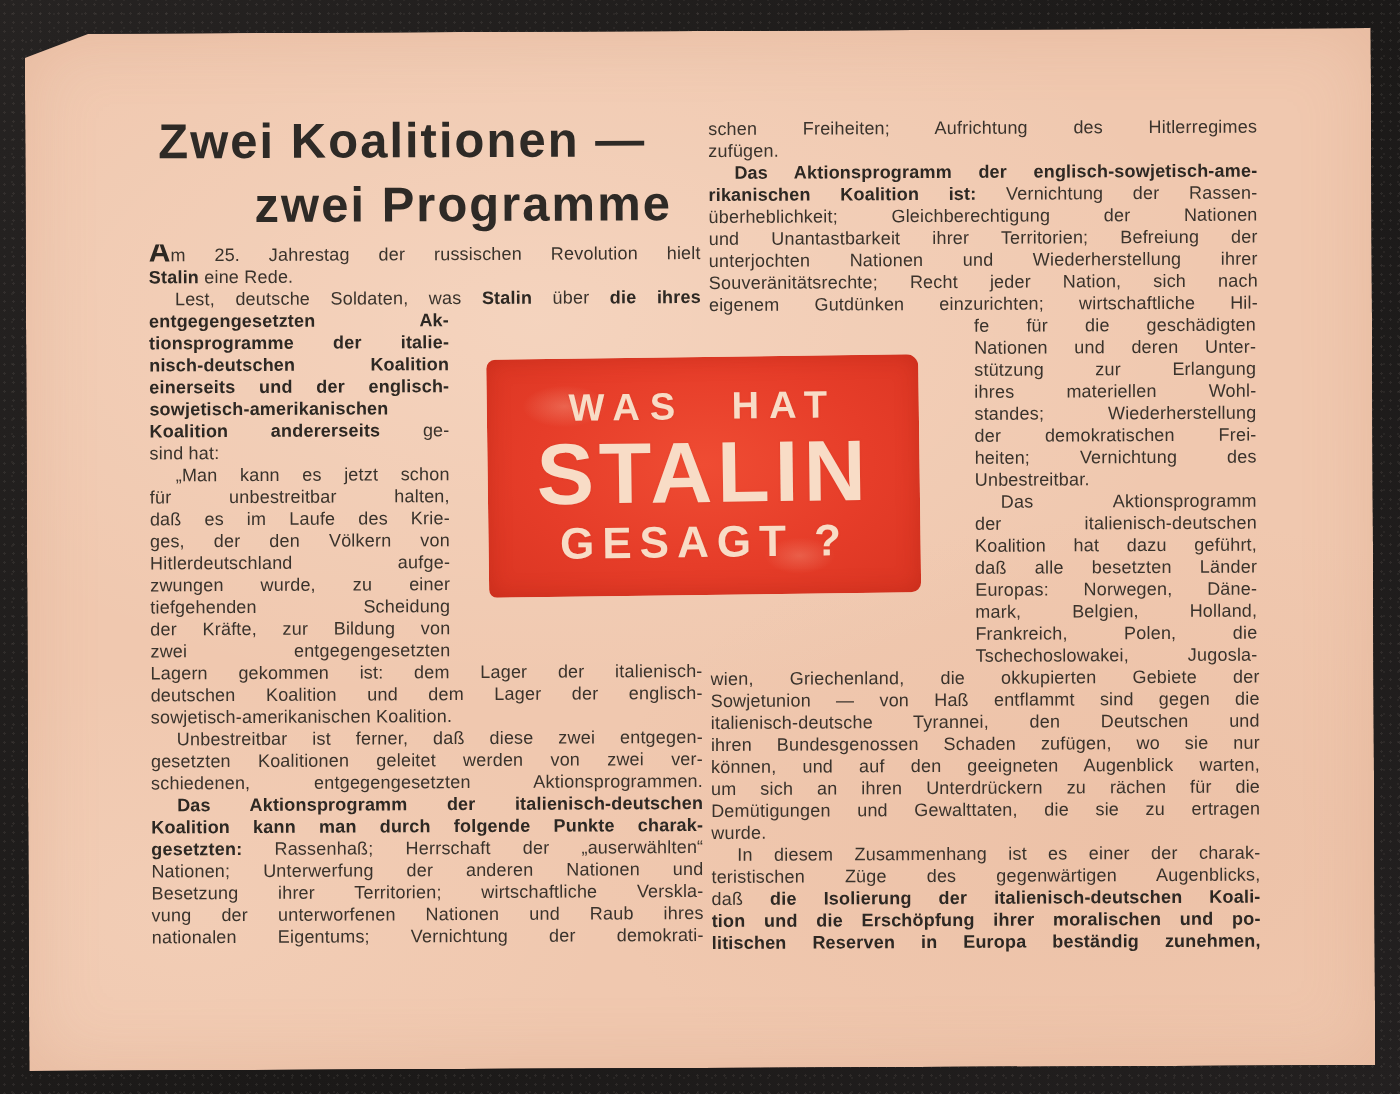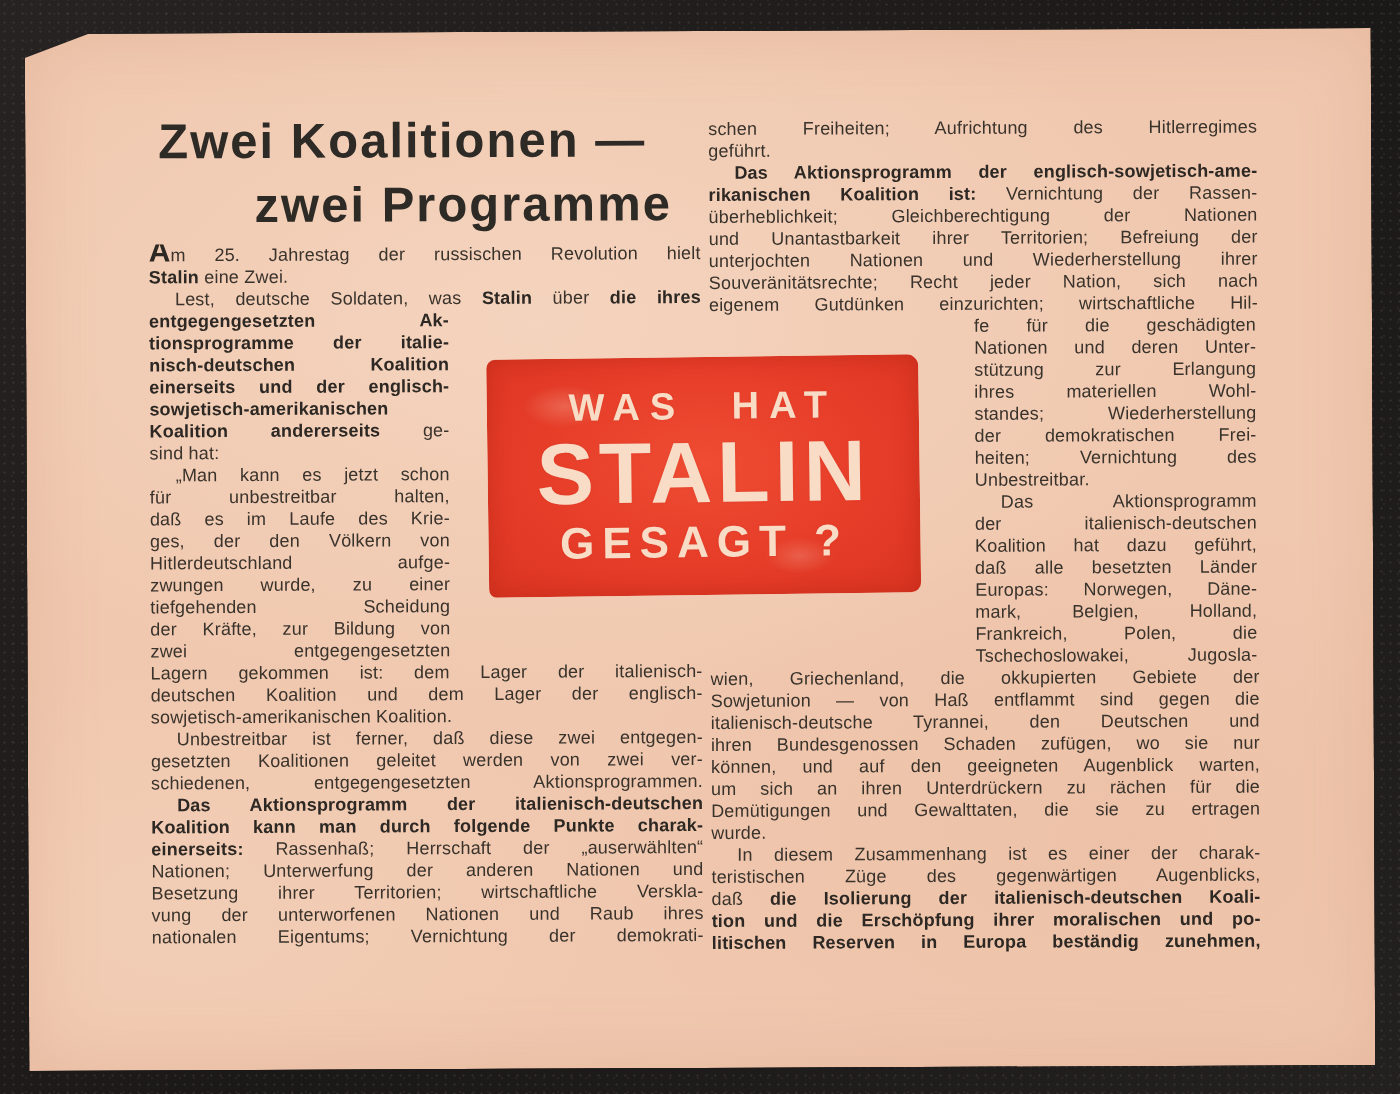--- a/index.html
+++ b/index.html
@@ -64,21 +64,21 @@
 
 <div class="bg">
   <div class="paper">
     <div class="title">
       <div class="t1">Zwei Koalitionen —</div>
       <div class="t2">zwei Programme</div>
     </div>
     <div class="col col-left" id="col-left">
         <div class="block full">
           <div class="line"><span class="b d">A</span><span>m 25. Jahrestag der russischen Revolution hielt</span></div>
-          <div class="line l"><span class="b">Stalin</span><span> eine Zwei.</span></div>
+          <div class="line l"><span class="b">Stalin</span><span> eine Rede.</span></div>
           <div class="line i"><span>Lest, deutsche Soldaten, was </span><span class="b">Stalin</span><span> über </span><span class="b">die ihres</span></div>
         </div>
         <div class="block narrow-left">
           <div class="line"><span class="b">entgegengesetzten Ak-</span></div>
           <div class="line"><span class="b">tionsprogramme der italie-</span></div>
           <div class="line"><span class="b">nisch-deutschen Koalition</span></div>
           <div class="line"><span class="b">einerseits und der englisch-</span></div>
           <div class="line"><span class="b">sowjetisch-amerikanischen</span></div>
           <div class="line"><span class="b">Koalition andererseits</span><span> ge-</span></div>
           <div class="line l"><span>sind hat:</span></div>
@@ -94,31 +94,31 @@
         </div>
         <div class="block full">
           <div class="line"><span>Lagern gekommen ist: dem Lager der italienisch-</span></div>
           <div class="line"><span>deutschen Koalition und dem Lager der englisch-</span></div>
           <div class="line l"><span>sowjetisch-amerikanischen Koalition.</span></div>
           <div class="line i"><span>Unbestreitbar ist ferner, daß diese zwei entgegen-</span></div>
           <div class="line"><span>gesetzten Koalitionen geleitet werden von zwei ver-</span></div>
           <div class="line"><span>schiedenen, entgegengesetzten Aktionsprogrammen.</span></div>
           <div class="line i"><span class="b">Das Aktionsprogramm der italienisch-deutschen</span></div>
           <div class="line"><span class="b">Koalition kann man durch folgende Punkte charak-</span></div>
-          <div class="line"><span class="b">einerseits:</span><span> Rassenhaß; Herrschaft der „auserwählten“</span></div>
+          <div class="line"><span class="b">gesetzten:</span><span> Rassenhaß; Herrschaft der „auserwählten“</span></div>
           <div class="line"><span>Nationen; Unterwerfung der anderen Nationen und</span></div>
           <div class="line"><span>Besetzung ihrer Territorien; wirtschaftliche Verskla-</span></div>
           <div class="line"><span>vung der unterworfenen Nationen und Raub ihres</span></div>
           <div class="line"><span>nationalen Eigentums; Vernichtung der demokrati-</span></div>
         </div>
       </div>
     <div class="col col-right" id="col-right">
         <div class="block full">
           <div class="line"><span>schen Freiheiten; Aufrichtung des Hitlerregimes</span></div>
-          <div class="line l"><span>geführt.</span></div>
+          <div class="line l"><span>zufügen.</span></div>
           <div class="line i"><span class="b">Das Aktionsprogramm der englisch-sowjetisch-ame-</span></div>
           <div class="line"><span class="b">rikanischen Koalition ist:</span><span> Vernichtung der Rassen-</span></div>
           <div class="line"><span>überheblichkeit; Gleichberechtigung der Nationen</span></div>
           <div class="line"><span>und Unantastbarkeit ihrer Territorien; Befreiung der</span></div>
           <div class="line"><span>unterjochten Nationen und Wiederherstellung ihrer</span></div>
           <div class="line"><span>Souveränitätsrechte; Recht jeder Nation, sich nach</span></div>
           <div class="line"><span>eigenem Gutdünken einzurichten; wirtschaftliche Hil-</span></div>
         </div>
         <div class="block narrow-right">
           <div class="line"><span>fe für die geschädigten</span></div>

